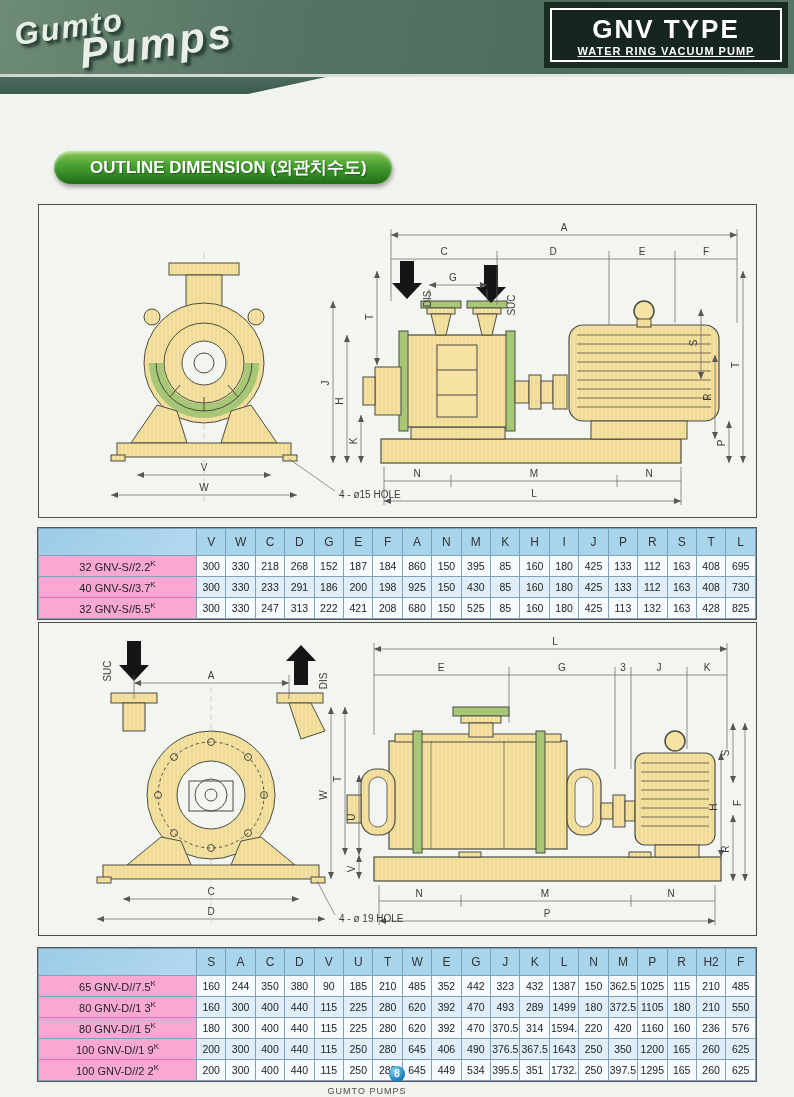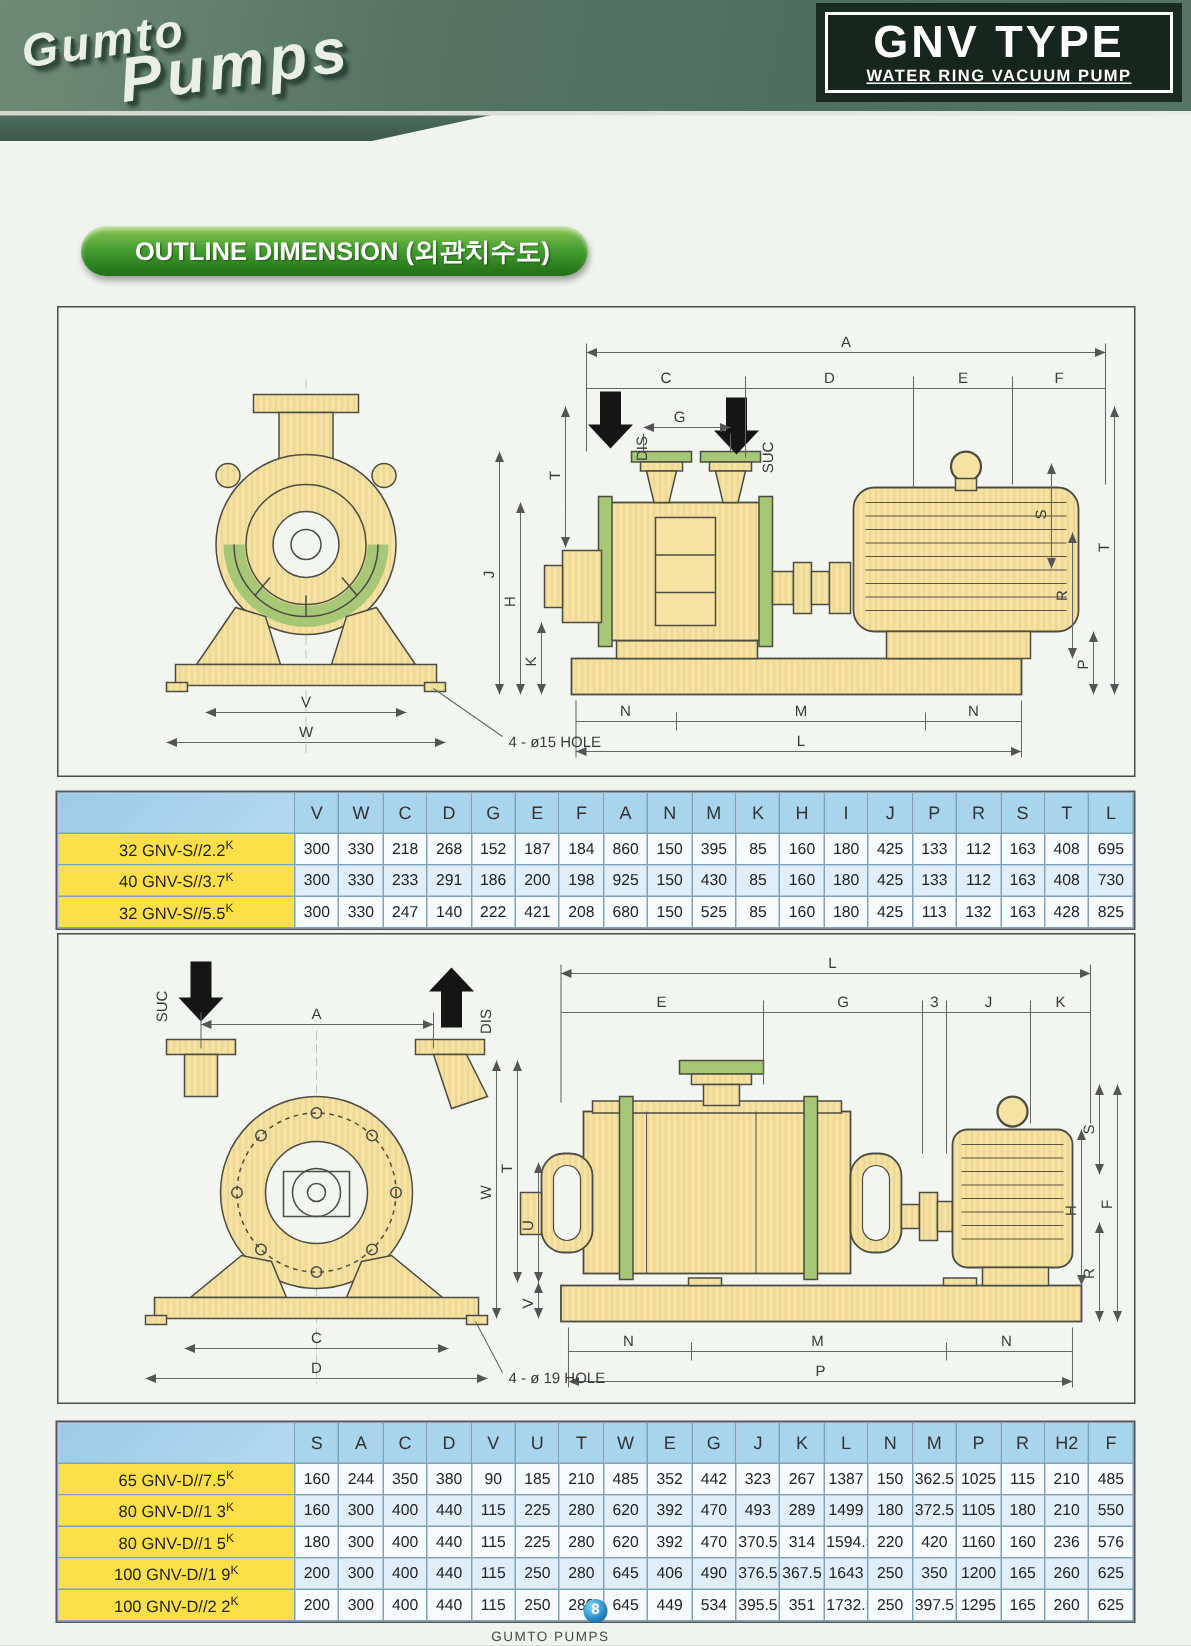--- a/index.html
+++ b/index.html
@@ -11,21 +11,21 @@
         background:linear-gradient(180deg,#4d6e60,#3c5a4e);
         clip-path:polygon(0 0,340px 0,248px 100%,0 100%);}
   .band-edge{position:absolute;left:0;top:74px;width:794px;height:3px;background:linear-gradient(90deg,#cfd6cc,#e8ece6);}
   .logo{position:absolute;left:16px;top:2px;transform:rotate(-8deg);color:#e9eee7;
         font-style:italic;font-weight:bold;text-shadow:2px 2px 0 #2c4a39,3px 4px 3px rgba(0,0,0,.55);}
   .logo .l1{font-size:31px;letter-spacing:2px;}
   .logo .l2{font-size:42px;margin:-14px 0 0 62px;letter-spacing:3px;}
   .typebox{position:absolute;right:12px;top:8px;width:228px;height:50px;background:#16251d;
         border:2px solid #fff;box-shadow:0 0 0 6px #1a2b22;display:flex;flex-direction:column;
         align-items:center;justify-content:center;color:#fff;}
-  .typebox .tt{font-size:30px;font-weight:bold;letter-spacing:2px;line-height:30px;}
+  .typebox .tt{font-size:26px;font-weight:bold;letter-spacing:2px;line-height:30px;}
   .typebox .ts{font-size:11px;font-weight:bold;letter-spacing:1px;margin-top:1px;text-decoration:underline;}
   
   .pill{position:absolute;left:54px;top:151px;width:338px;height:33px;border-radius:17px;
         background:linear-gradient(180deg,#8cc653 0%,#47a032 45%,#1f6d15 100%);
         box-shadow:inset 0 2px 3px rgba(255,255,255,.55),1px 3px 4px rgba(0,0,0,.35);
         color:#fff;font-weight:bold;font-size:17px;line-height:33px;padding-left:36px;box-sizing:border-box;
         text-shadow:1px 1px 1px rgba(0,0,0,.35);}
   
   .diagram-box{position:absolute;left:38px;width:717px;height:312px;border:1px solid #4c4c48;background:#f2f5f0;}
   #diag1{top:204px;}
@@ -34,21 +34,21 @@
   .dl{font-size:10px;fill:#3a3a3a;}
   .note{font-size:10px;fill:#3a3a3a;}
   
   .tblwrap{position:absolute;left:38px;width:718px;}
   #t1wrap{top:528px;} #t2wrap{top:948px;}
   table{border-collapse:collapse;width:100%;table-layout:fixed;background:#f7fbfe;}
   th,td{border:1px solid #7fa2ba;text-align:center;color:#222;overflow:hidden;white-space:nowrap;}
   thead th{background:#a9d5ec;height:24px;font-size:12px;font-weight:normal;color:#333;}
   thead th.corner{background:linear-gradient(135deg,#9ccbe6,#b3d9ef);}
   td{height:18px;font-size:10.5px;}
-  td.model{background:#fde047;font-size:11px;margin-left:12px;}
+  td.model{background:#f9a8d4;font-size:11px;margin-left:12px;}
   tr.alt td:not(.model){background:#dfeef9;}
   col.mcol{width:158px;}
   table{outline:1px solid #55555a;}
   sup{font-size:8px;}
   
   .badge{position:absolute;left:389px;top:1066px;width:16px;height:16px;border-radius:50%;
         background:radial-gradient(circle at 35% 30%,#7fd8f4,#2a8cc8 55%,#0c4f86);
         color:#fff;font-size:10px;font-weight:bold;text-align:center;line-height:16px;}
   .brand{position:absolute;left:0;top:1086px;width:734px;text-align:center;font-size:9px;
         letter-spacing:1px;color:#4a4a4a;}
@@ -301,21 +301,21 @@
             <td>112</td>
             <td>163</td>
             <td>408</td>
             <td>730</td>
           </tr>
           <tr>
             <td class="model"><span>32 GNV-S//5.5</span><sup>K</sup></td>
             <td>300</td>
             <td>330</td>
             <td>247</td>
-            <td>140</td>
+            <td>313</td>
             <td>222</td>
             <td>421</td>
             <td>208</td>
             <td>680</td>
             <td>150</td>
             <td>525</td>
             <td>85</td>
             <td>160</td>
             <td>180</td>
             <td>425</td>
@@ -523,21 +523,21 @@
             <td>244</td>
             <td>350</td>
             <td>380</td>
             <td>90</td>
             <td>185</td>
             <td>210</td>
             <td>485</td>
             <td>352</td>
             <td>442</td>
             <td>323</td>
-            <td>267</td>
+            <td>432</td>
             <td>1387</td>
             <td>150</td>
             <td>362.5</td>
             <td>1025</td>
             <td>115</td>
             <td>210</td>
             <td>485</td>
           </tr>
           <tr class="alt">
             <td class="model"><span>80 GNV-D//1 3</span><sup>K</sup></td>

